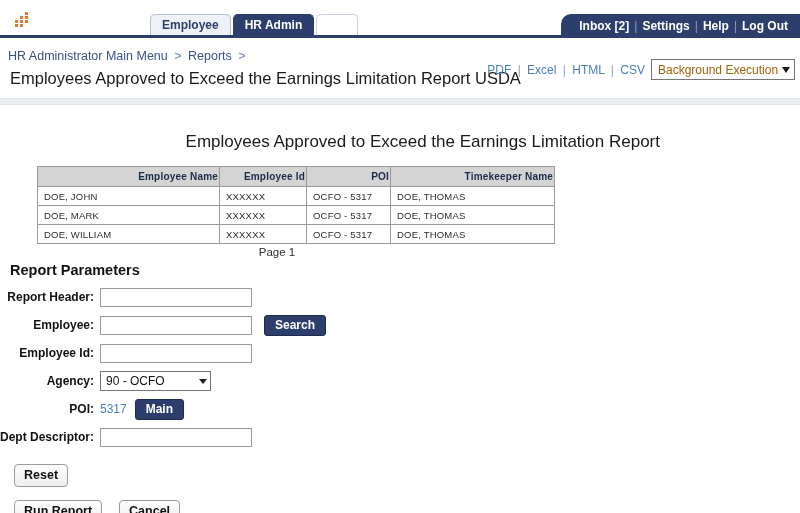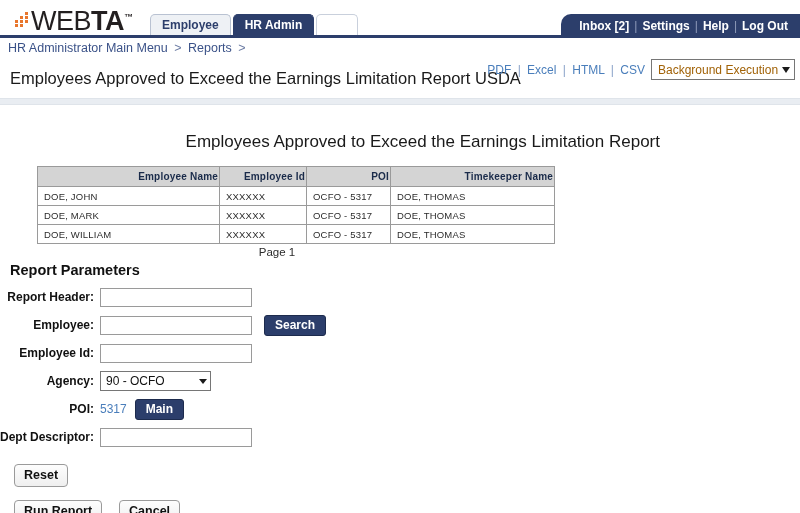--- a/index.html
+++ b/index.html
@@ -82,21 +82,21 @@
     font-size: 12px;
     font-weight: bold;
     white-space: nowrap;
   }
   .utilbar a { color:#ffffff; text-decoration:none; cursor:pointer; }
   .utilbar .sep { color:#8f9bba; margin: 0 5px; font-weight: normal; }
 
   
   .breadcrumb {
     height: 22px;
-    padding: 3px 0 0 8px;
+    padding: 11px 0 0 8px;
     font-size: 12.5px;
     color: #3b5288;
   }
   .breadcrumb a { color:#3b5288; text-decoration:none; cursor:pointer; }
   .breadcrumb .crumb-sep { color:#6b7ba3; margin: 0 3px; }
 
   
   .titlerow {
     position: relative;
     height: 38px;
@@ -289,21 +289,20 @@
     <span class="logo-dots">
       <i style="left:11px; top:0px;"></i>
       <i style="left:6px;  top:4px;"></i>
       <i style="left:11px; top:4px;"></i>
       <i style="left:1px;  top:8px;"></i>
       <i style="left:6px;  top:8px;"></i>
       <i style="left:11px; top:8px;"></i>
       <i style="left:1px;  top:12px;"></i>
       <i style="left:6px;  top:12px;"></i>
     </span>
-    <span class="logo-text"><span>WEB</span><b>TA</b><span class="logo-tm">™</span></span>
   </div>
 
   <div class="tabs">
     <div class="tab">Employee</div>
     <div class="tab active">HR Admin</div>
     <div class="tab blank"></div>
   </div>
 
   <div class="utilbar">
     <a>Inbox [2]</a>

